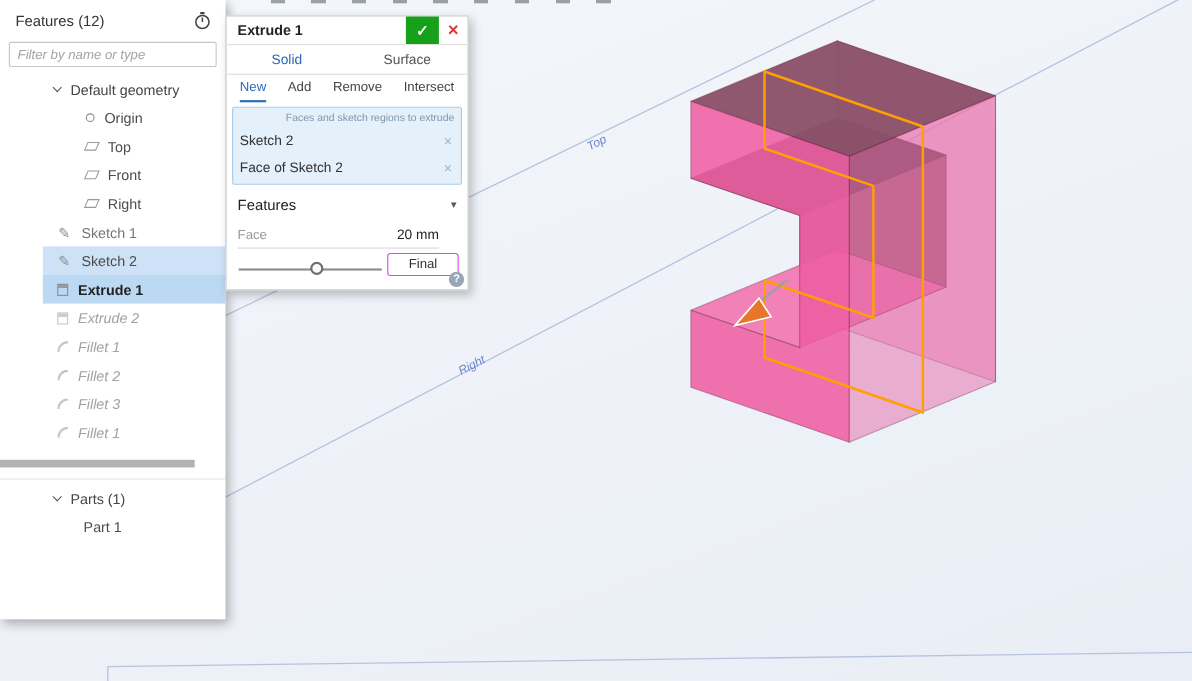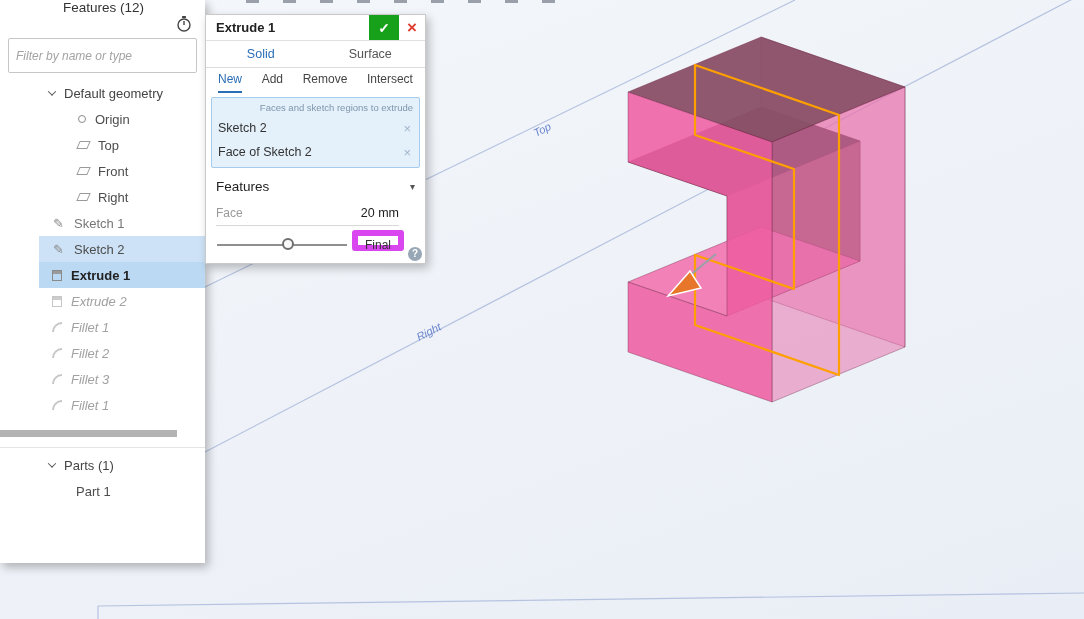--- a/index.html
+++ b/index.html
@@ -8,24 +8,24 @@
 
   
   .viewport { position: absolute; inset: 0; background: linear-gradient(160deg, #f4f7fb 0%, #eef2f8 55%, #e9edf5 100%); }
   .viewport svg { position: absolute; left: 0; top: 0; }
   .toolbar-remnant { position: absolute; left: 246px; top: 0; width: 318px; height: 3px;
     background: repeating-linear-gradient(90deg, #99a0aa 0 13px, transparent 13px 37px); }
 
   
   .sidebar { position: absolute; left: 0; top: 0; width: 205px; height: 563px; background: #fff;
     box-shadow: 3px 4px 9px rgba(0,0,0,.28); }
-  .fp-head { display: flex; align-items: center; height: 38px; padding: 0 12px 0 14px; flex-direction: column; }
+  .fp-head { display: flex; align-items: center; height: 38px; padding: 0 12px 0 14px; }
   .fp-title { font-size: 13.5px; color: #333; }
   .hist { margin-left: auto; display: inline-flex; }
-  .fp-filter { display: block; margin: 0 8px; width: calc(100% - 16px); height: 35px; border: 1px solid #c6c6c6;
+  .fp-filter { display: block; margin: 0 8px; width: calc(100% - 16px); height: 23px; border: 1px solid #c6c6c6;
     border-radius: 2px; padding: 0 7px; font-size: 12px; font-style: italic; color: #ec4899; outline: none;
     font-family: "Liberation Sans", sans-serif; }
   .fp-filter::placeholder { color: #a3a3a3; font-style: italic; }
   .tree { margin-top: 7px; }
   .r { display: flex; align-items: center; height: 26px; font-size: 13px; color: #4d4d4d; cursor: default; margin-left: 39px; }
   .r-group { padding-left: 10px; color: #444; }
   .ind1 { padding-left: 13px; }
   .ind2 { padding-left: 37px; }
   .sel  { background: var(--selection_fill, #cde2f6); }
   .sel2 { background: var(--selection_fill_strong, #bcd9f3); font-weight: bold; color: #222; }
@@ -69,21 +69,21 @@
   .depth-row { height: 26px; display: flex; align-items: center; margin: 0 26px 0 10px; border-bottom: 1px solid #d8d8d8; }
   .depth-lbl { font-size: 12px; color: #999; }
   .depth-val { margin-left: auto; font-size: 12.5px; color: #222; }
   .draft-row { height: 24px; display: flex; align-items: center; padding: 0 10px; }
   .cb { width: 12px; height: 12px; border: 1px solid #bbb; border-radius: 2px; background: #fff; }
   .draft-lbl { margin-left: 7px; font-size: 12px; color: #9a9a9a; }
   .final-row { position: relative; height: 37px; }
   .track { position: absolute; left: 11px; top: 18px; width: 130px; height: 2px; background: #8f8f8f; }
   .thumb { position: absolute; left: 76px; top: 12px; width: 12px; height: 12px; border: 2px solid #6f6f6f;
     border-radius: 50%; background: #fafafa; }
-  .final-btn { position: absolute; left: 146px; top: 4px; width: 52px; height: 21px; border: 6px solid #d946ef;
+  .final-btn { position: absolute; left: 146px; top: 4px; width: 65px; height: 21px; border: 1px solid #d946ef;
     border-radius: 3px; text-align: center; line-height: 19px; font-size: 12px; color: #333; background: #fff; }
   .help { position: absolute; right: 3px; bottom: 2px; width: 14px; height: 14px; border-radius: 50%;
     background: #98a7b5; color: #fff; font-size: 10px; font-weight: bold; text-align: center; line-height: 14px; }
 </style>
 </head>
 <body>
 
 <div class="screen">
 
   <div class="viewport">

